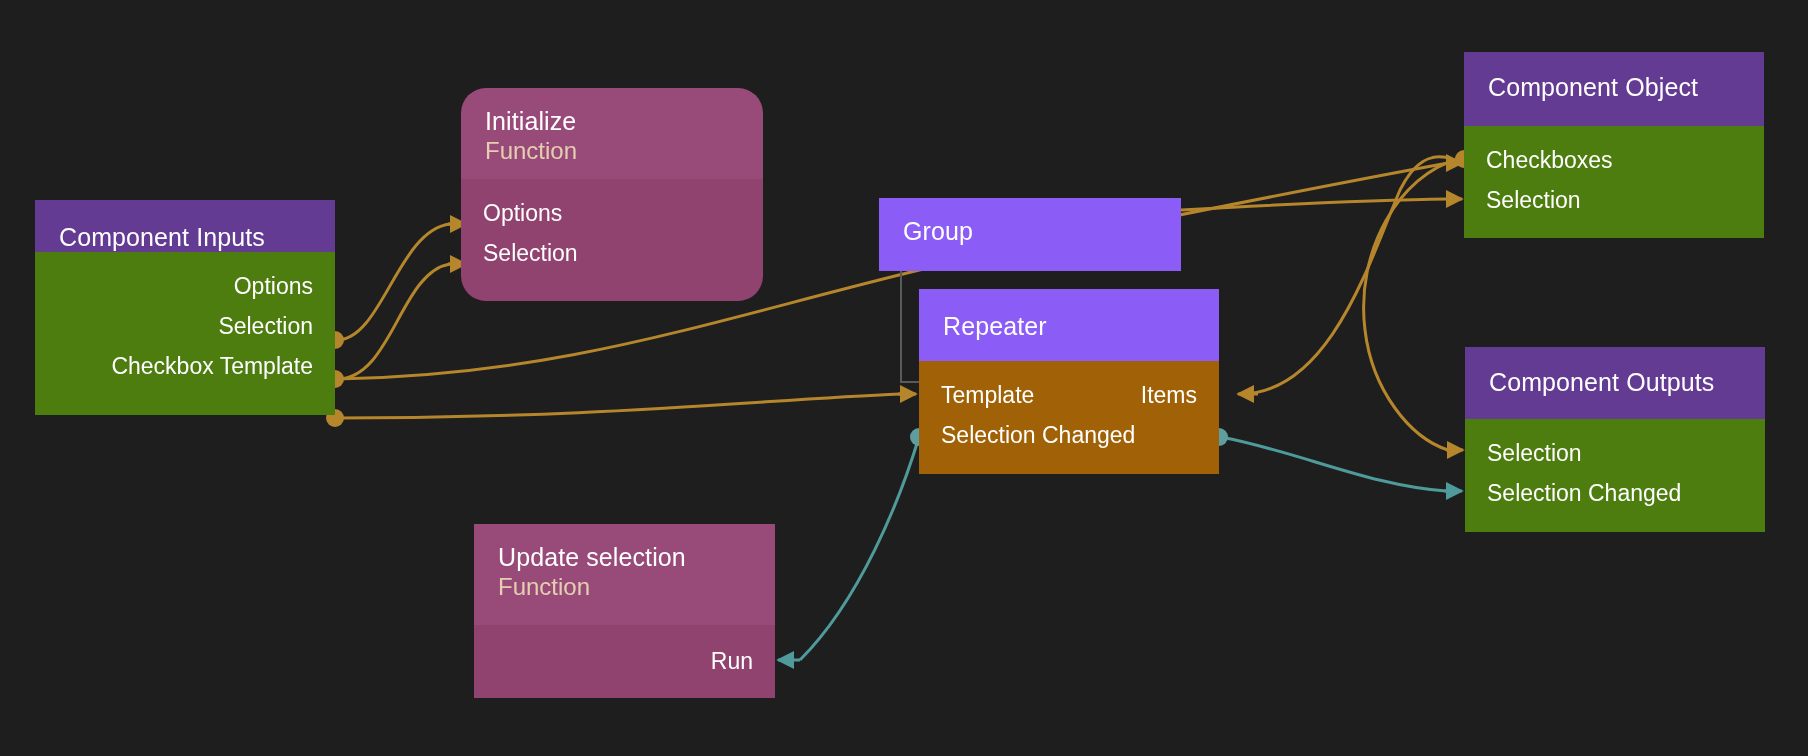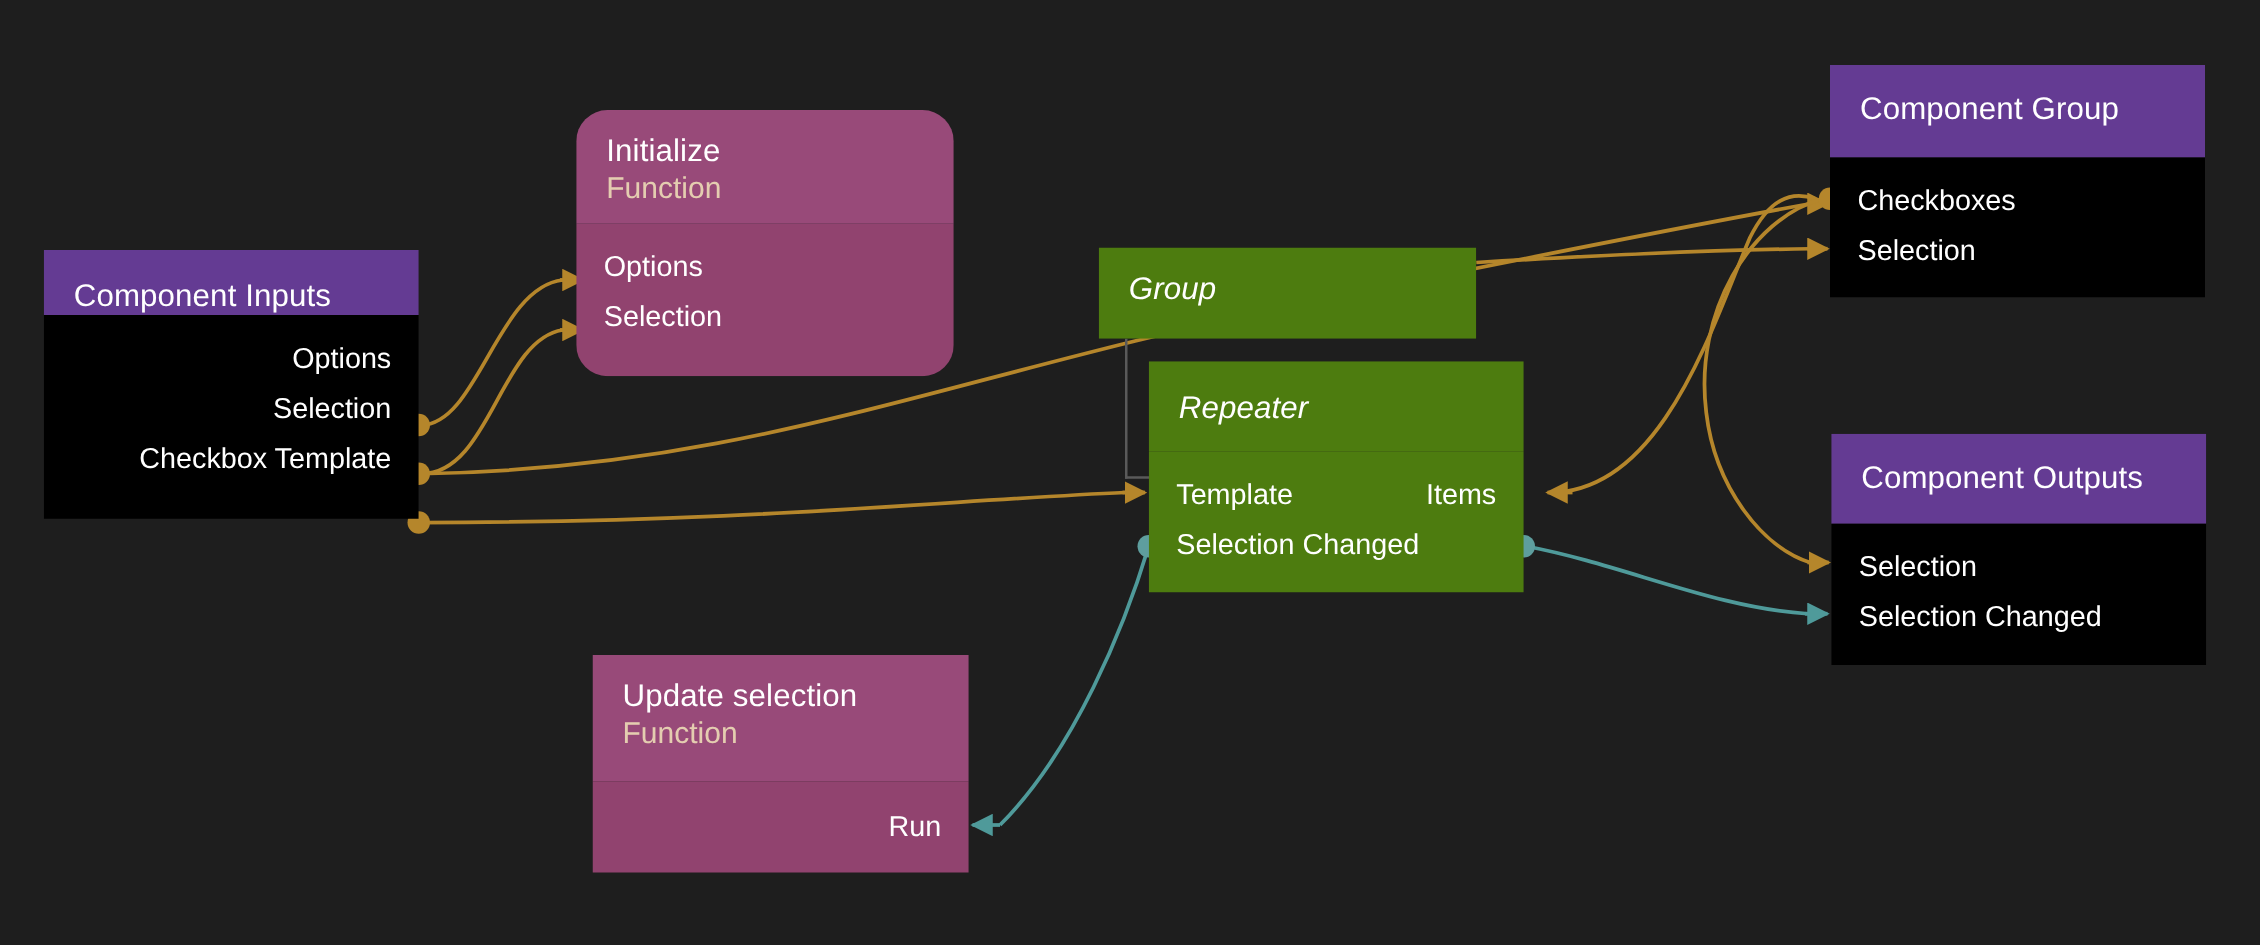--- a/index.html
+++ b/index.html
@@ -67,29 +67,29 @@
   .port-row.split  { justify-content: space-between; padding-left: 22px; padding-right: 22px; }
   .port-label {
     color: #ffffff;
     font-size: 23px;
     line-height: 28px;
     white-space: nowrap;
   }
 
   
   .n-purple .node-header { background: #643b93; }
-  .n-purple .node-body   { background: #000000; }
+  .n-purple .node-body   { background: #4d7c0f; }
 
   
   .n-magenta .node-header { background: #984a79; }
   .n-magenta .node-body   { background: #91436f; }
 
   
-  .n-blue .node-header { background: #4d7c0f; font-style: italic; }
-  .n-blue .node-body   { background: #4d7c0f; }
+  .n-blue .node-header { background: #8b5cf6; }
+  .n-blue .node-body   { background: #a16207; }
 
   
   #node-component-inputs { left: 35px;   top: 200px; width: 300px; height: 255px; }
   #node-component-inputs .node-body { height: 163px; }
 
   #node-initialize { left: 461px; top: 88px; width: 302px; height: 213px; border-radius: 25px; }
   #node-initialize .node-header { height: 91px; padding-top: 18px; }
   #node-initialize .node-body { height: 122px; }
 
   #node-group { left: 879px; top: 198px; width: 302px; height: 73px; }
@@ -244,21 +244,21 @@
         <span class="port-label">Items</span>
       </div>
       <div class="port-row left">
         <span class="port-label">Selection Changed</span>
       </div>
     </div>
   </div>
 
   <div class="node n-purple" id="node-component-object">
     <div class="node-header">
-      <div class="node-title">Component Group</div>
+      <div class="node-title">Component Object</div>
     </div>
     <div class="node-body">
       <div class="port-row left">
         <span class="port-label">Checkboxes</span>
       </div>
       <div class="port-row left">
         <span class="port-label">Selection</span>
       </div>
     </div>
   </div>

